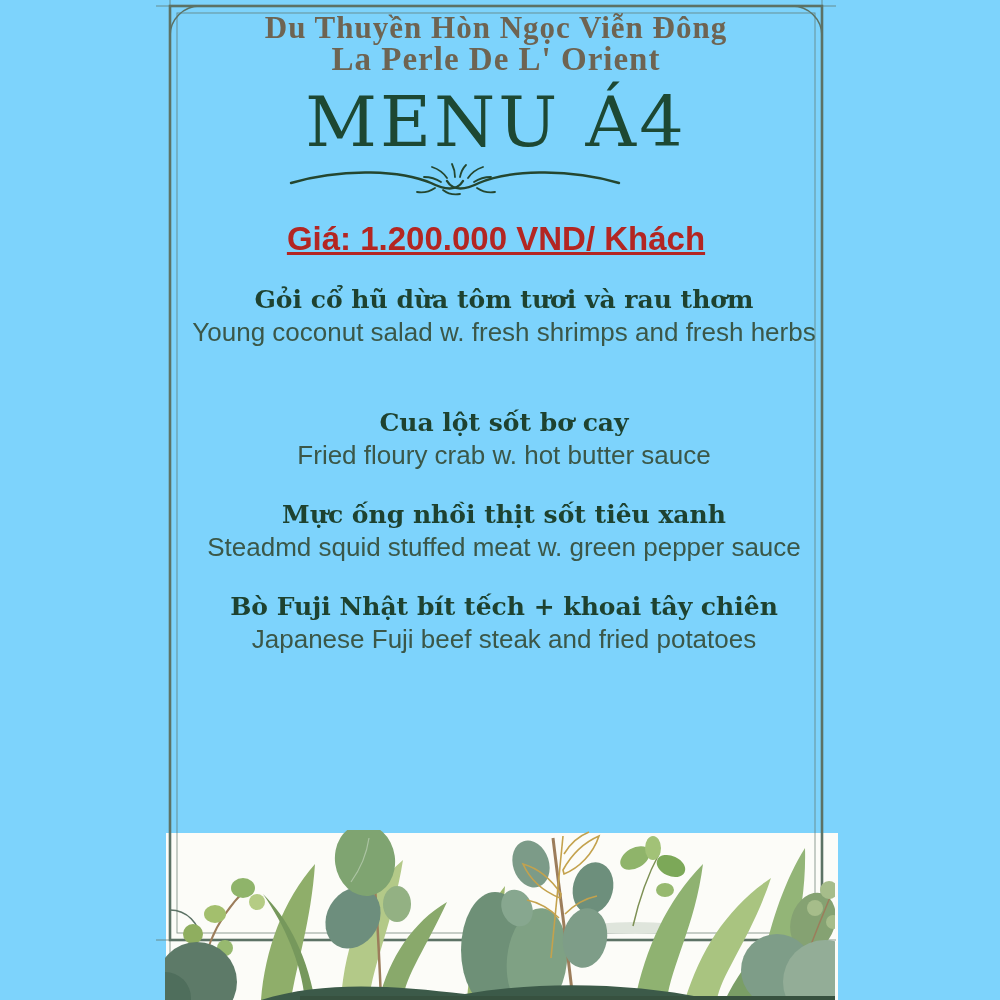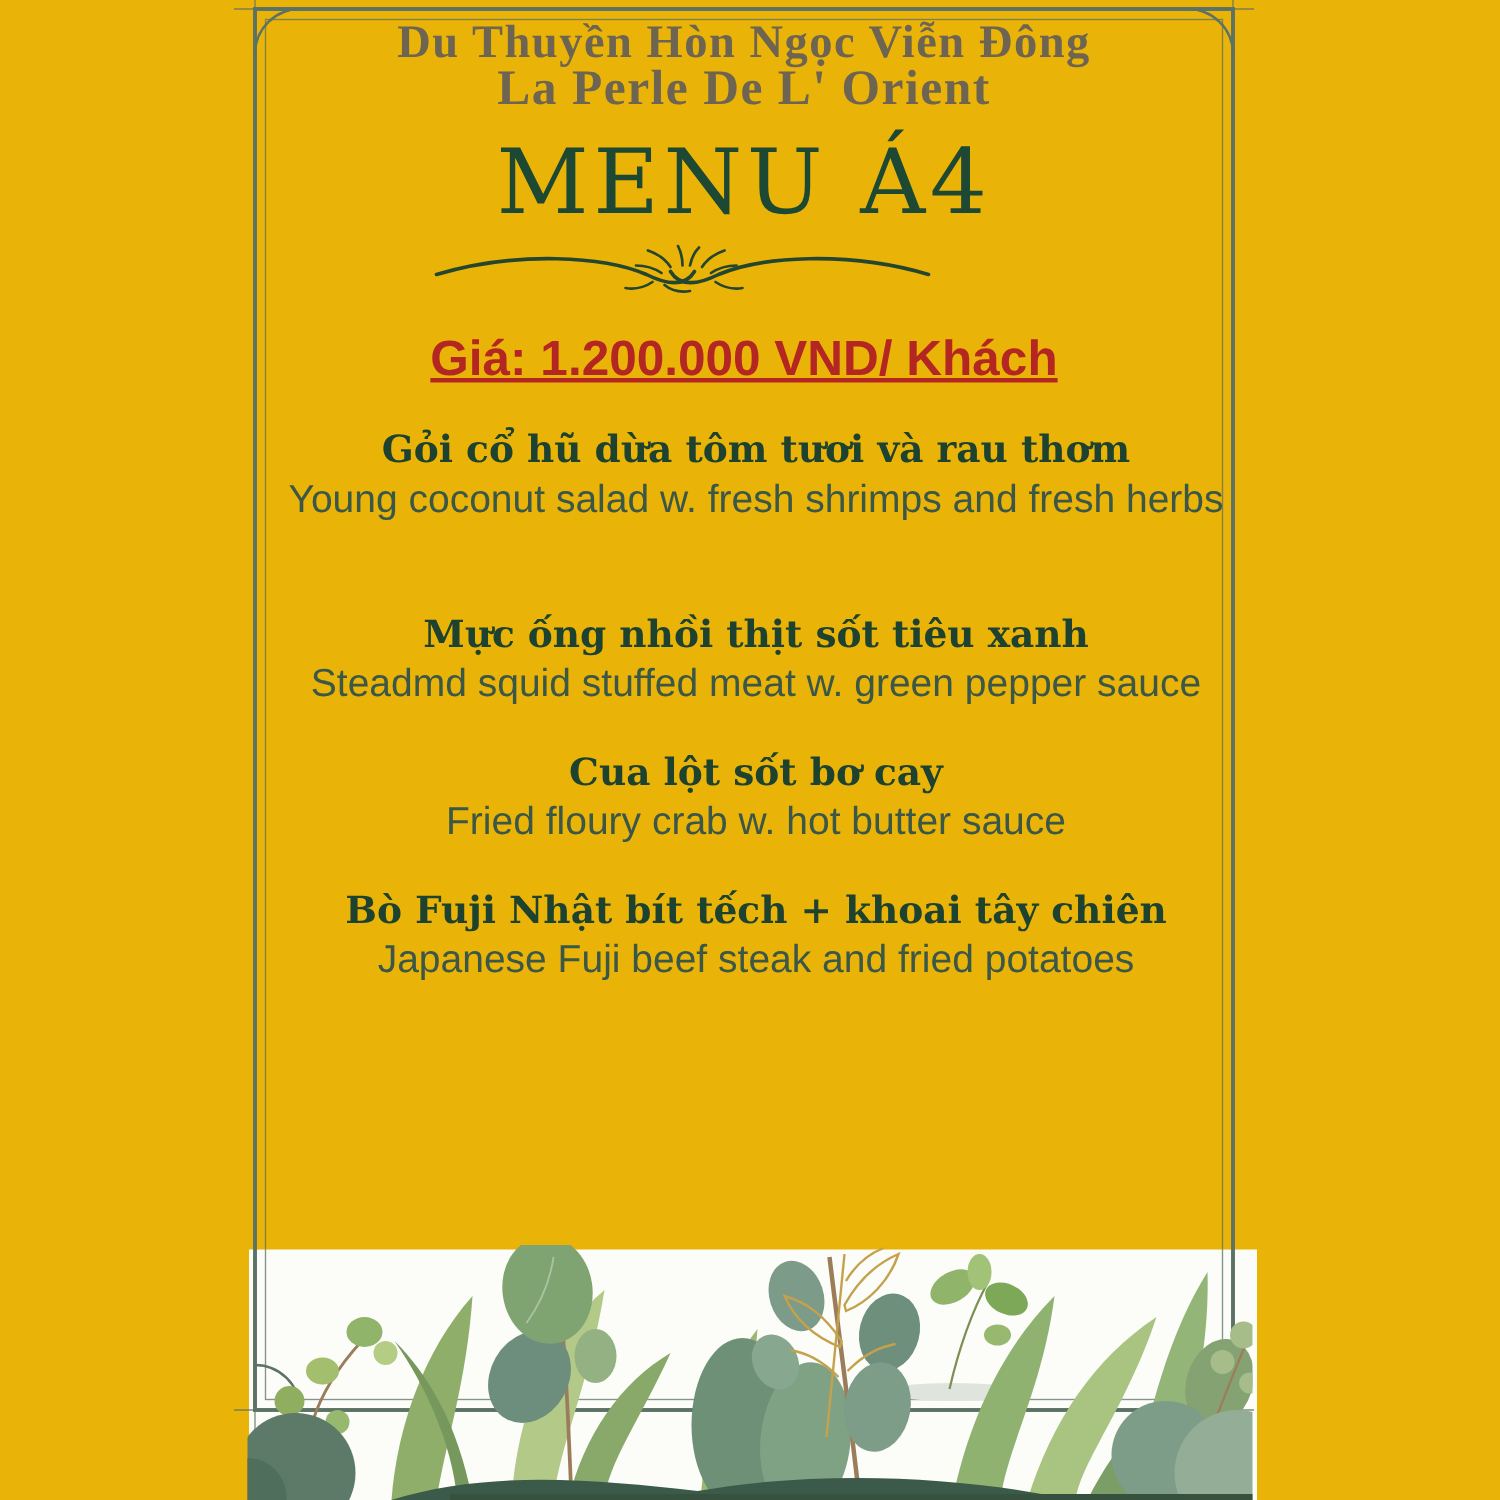--- a/index.html
+++ b/index.html
@@ -1,31 +1,31 @@
 <!DOCTYPE html>
 <html><head>
 <meta charset="utf-8">
 <style>
   html,body{margin:0;padding:0;background:#f4f3ec;}
   .page{
     position:relative;width:1000px;height:1000px;overflow:hidden;
-    background:#eab308;font-family:"Liberation Serif",serif;
+    background:#7dd3fc;font-family:"Liberation Serif",serif;
   }
   .leafbg{position:absolute;left:166px;top:833px;width:672px;height:167px;background:#fcfcf8;}
   .frame{position:absolute;left:0;top:0;}
   .leaves{position:absolute;left:165px;top:830px;}
   .content{position:absolute;left:170px;top:0;width:652px;text-align:center;}
   .hdr1{
     padding-top:10px;font-size:31px;line-height:35px;letter-spacing:1px;
     font-weight:600;color:#6e6452;font-family:"Liberation Serif",serif;
   }
   .hdr2{font-size:33px;line-height:29px;letter-spacing:1px;font-weight:600;color:#6e6452;}
   .title{
     margin-top:9px;font-family:"DejaVu Serif","Liberation Serif",serif;
-    font-size:60px;line-height:78px;color:#1d4833;letter-spacing:3px;font-weight:500;
+    font-size:70px;line-height:78px;color:#1d4833;letter-spacing:3px;font-weight:500;
   }
   .divider{display:block;margin:2px auto 0;transform:translateX(-41px);}
   .price{
     margin-top:16px;font-family:"Liberation Sans",sans-serif;font-weight:700;
     font-size:33px;line-height:40px;color:#b32622;text-decoration:underline;
   }
   .items{margin-top:24px;padding-left:16px;}
   .item{margin-bottom:26px;}
   .item:first-child{margin-bottom:57px;}
   .item .vi{
@@ -84,26 +84,26 @@
     </svg>
 
     <div class="price">Giá: 1.200.000 VND/ Khách</div>
 
     <div class="items">
       <div class="item">
         <div class="vi">Gỏi cổ hũ dừa tôm tươi và rau thơm</div>
         <div class="en">Young coconut salad w. fresh shrimps and fresh herbs</div>
       </div>
       <div class="item">
+        <div class="vi">Cua lột sốt bơ cay</div>
+        <div class="en">Fried floury crab w. hot butter sauce</div>
+      </div>
+      <div class="item">
         <div class="vi">Mực ống nhồi thịt sốt tiêu xanh</div>
         <div class="en">Steadmd squid stuffed meat w. green pepper sauce</div>
-      </div>
-      <div class="item">
-        <div class="vi">Cua lột sốt bơ cay</div>
-        <div class="en">Fried floury crab w. hot butter sauce</div>
       </div>
       <div class="item">
         <div class="vi">Bò Fuji Nhật bít tếch + khoai tây chiên</div>
         <div class="en">Japanese Fuji beef steak and fried potatoes</div>
       </div>
     </div>
   </div>
 
   <svg class="leaves" width="670" height="170" viewBox="0 0 670 170">
     <ellipse cx="470" cy="98" rx="48" ry="6" fill="#dfe5dc"></ellipse>

